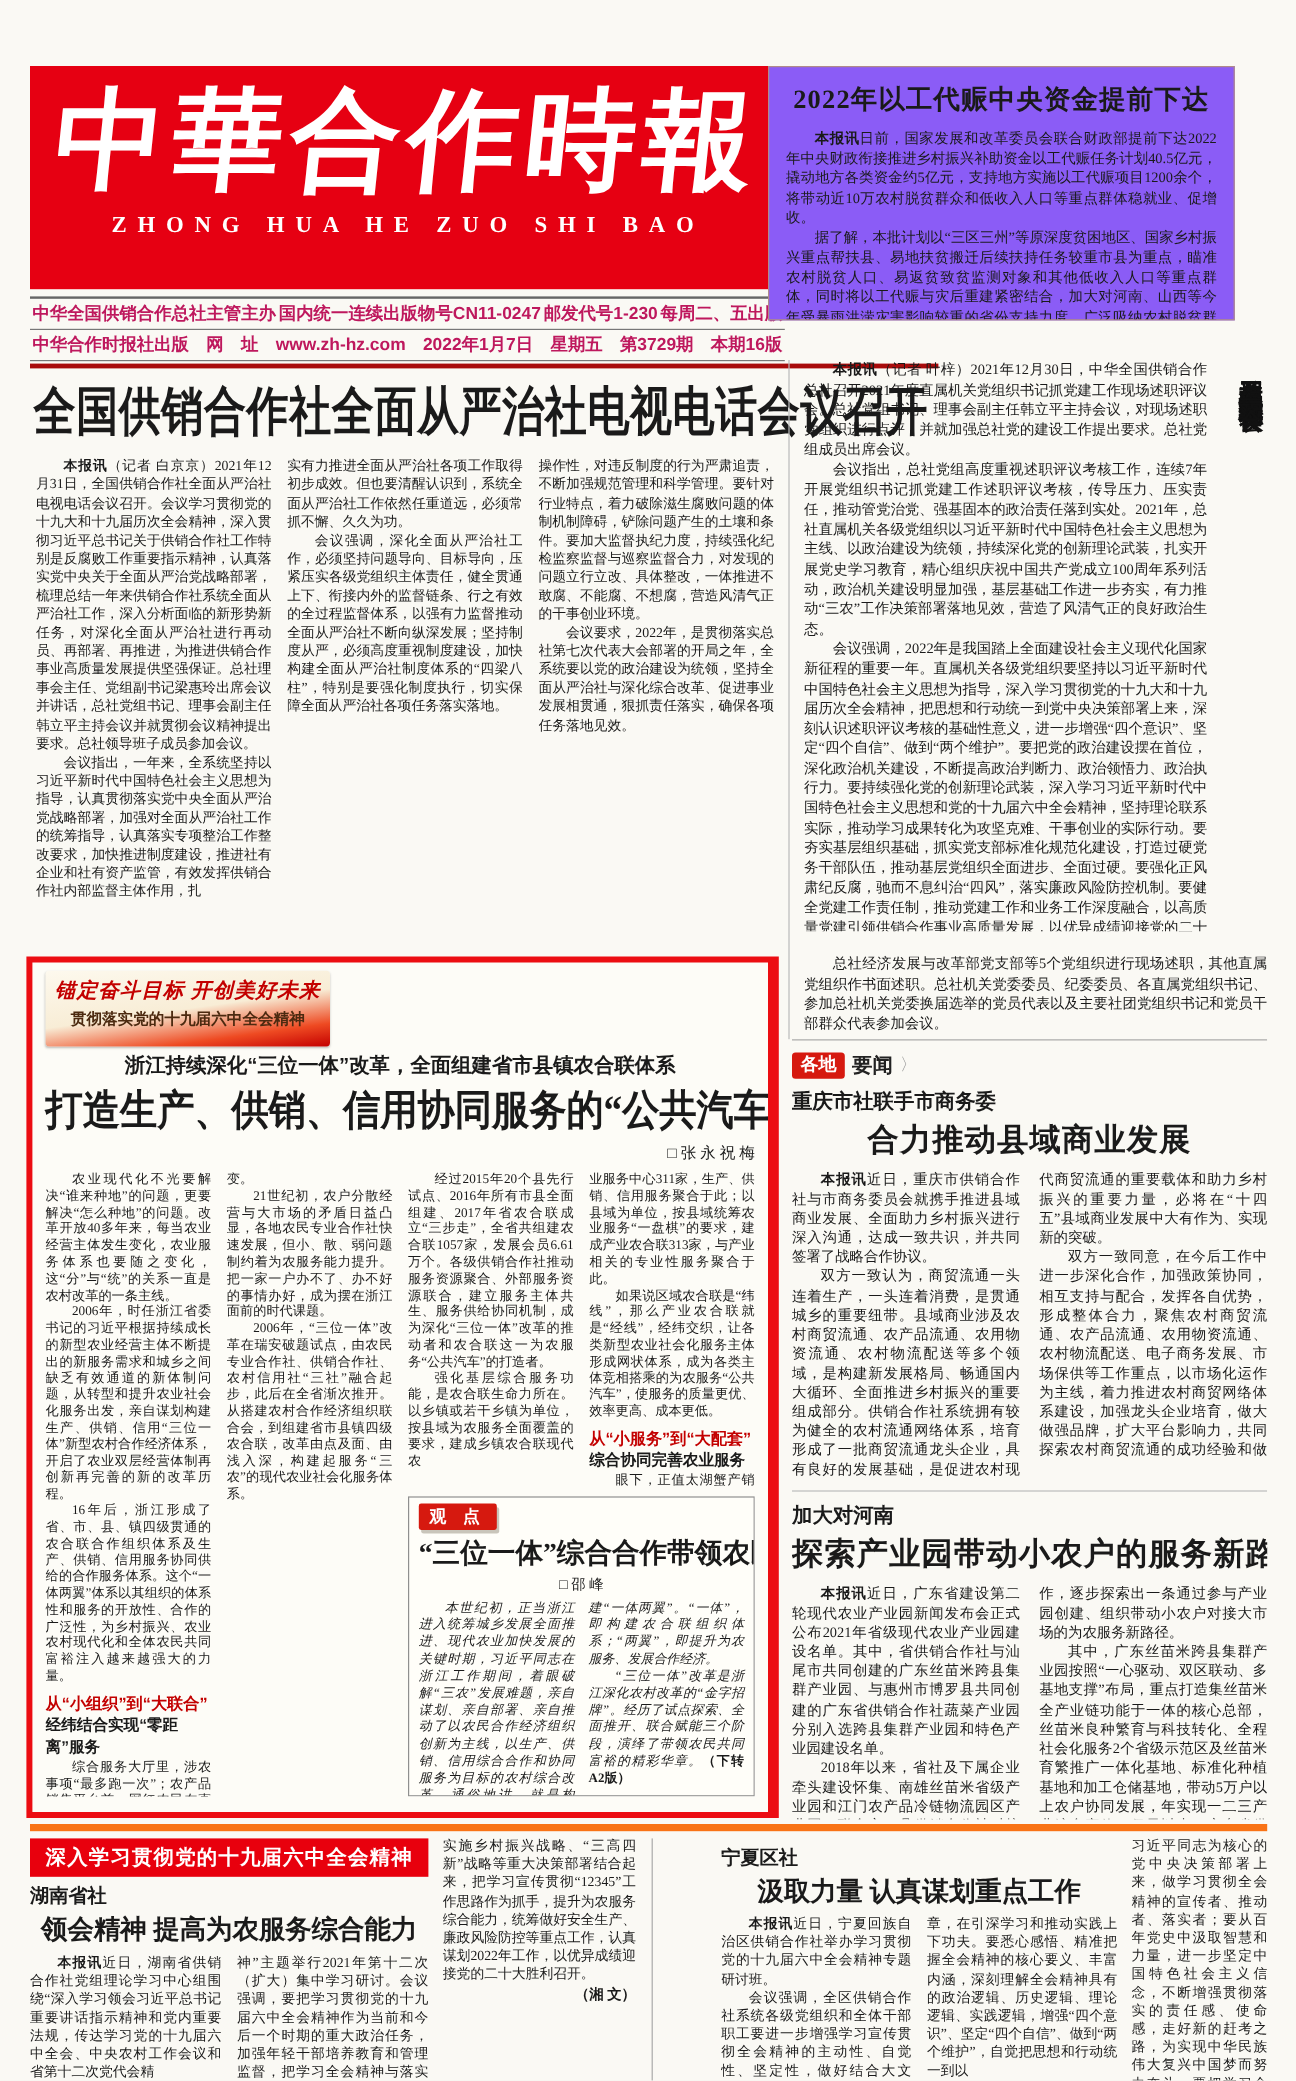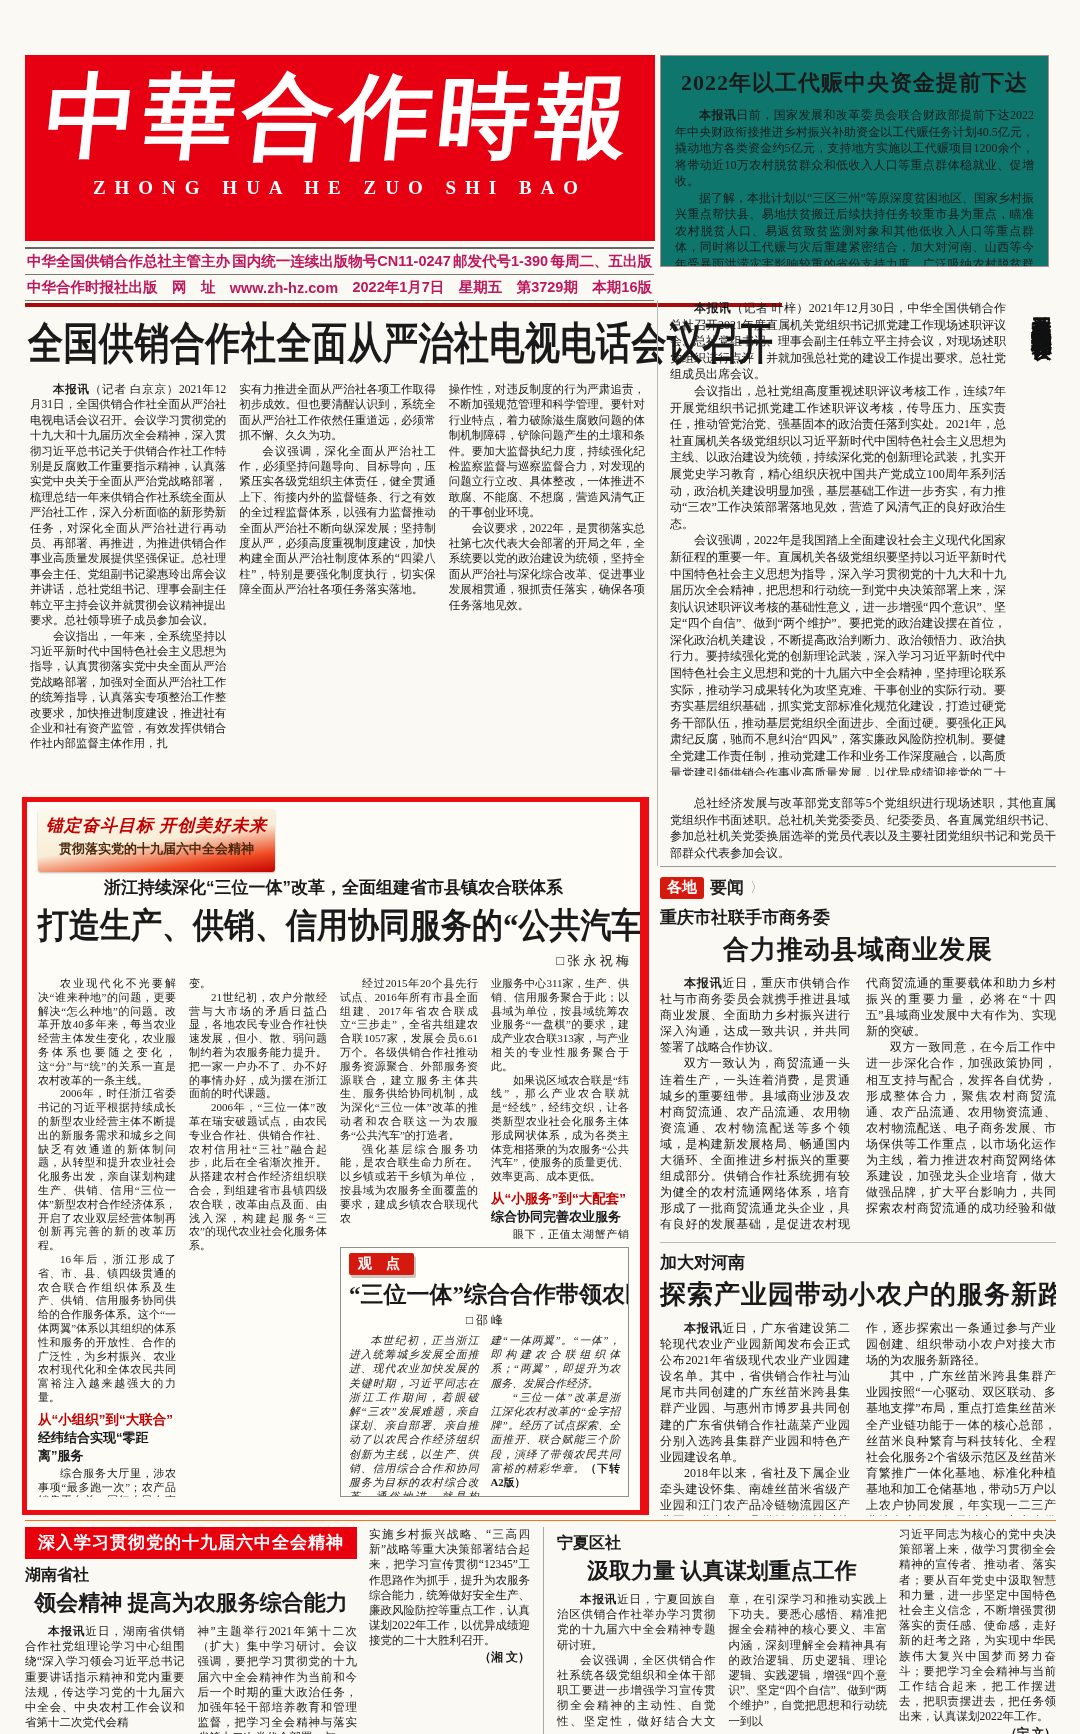--- a/index.html
+++ b/index.html
@@ -13,21 +13,21 @@
   
   .masthead { left:25px; top:55px; width:630px; height:186px; background:#e60012; color:#fff; text-align:center; overflow:hidden; }
   .mh-title { font-size:92px; font-weight:bold; line-height:1.35; letter-spacing:6px; transform:skewX(-6deg); }
   .mh-pinyin { font-size:19px; letter-spacing:9px; font-weight:bold; margin-top:-2px; }
   .pubinfo { left:25px; top:247px; width:629px; border-top:2px solid #666;
     font-family:"Liberation Sans","DejaVu Sans",sans-serif; font-weight:bold; font-size:14.5px; color:#be185d; }
   .pubrow { display:flex; justify-content:space-between; align-items:center; height:26px; border-bottom:1px solid #777; padding:0 2px; }
   .red-rule { left:25px; top:303px; width:757px; height:4px; background:#a80b0b; }
 
   
-  .tr-box { left:660px; top:55px; width:389px; height:212px; border:1px solid #b08b8b; padding:8px 14px 0; background:#0f766e; overflow:hidden; }
+  .tr-box { left:640px; top:55px; width:389px; height:212px; border:1px solid #b08b8b; padding:8px 14px 0; background:#8b5cf6; overflow:hidden; }
   .tr-head { font-size:22px; font-weight:bold; text-align:center; margin:4px 0 9px; letter-spacing:1px; }
   .tr-box p { font-size:12px; line-height:16.5px; }
 
   
   .main-head { left:28px; top:314px; width:718px; text-align:center; font-size:35px; font-weight:bold; white-space:nowrap;
     transform:scaleY(1.25); transform-origin:center top; letter-spacing:0.5px; }
   .main-body { left:30px; top:382px; width:615px; height:410px; display:flex; gap:13px; overflow:hidden; }
   .main-body .col { flex:1; overflow:hidden; }
   .main-body p { font-size:11.5px; line-height:15.4px; }
 
@@ -78,47 +78,47 @@
   .sec-kicker { font-weight:bold; font-size:17px; font-family:"Liberation Sans",sans-serif; margin:2px 0 3px; }
   .sec-head { text-align:center; font-size:26px; font-weight:bold; margin:2px 0 8px; letter-spacing:1px; white-space:nowrap; }
   .twocol { columns:2; column-gap:16px; }
   .twocol p { font-size:12px; line-height:16.1px; }
   .end-mark { text-align:right; font-weight:bold; font-size:12px; }
   .cq-body { height:258px; overflow:hidden; }
   .gd-body { height:262px; overflow:hidden; }
   .gd-divider { border-top:1px solid #bbb; margin:9px 0 8px; }
 
   
-  .bottom-band { left:25px; top:1520px; width:1031px; height:214px; border-top:1px solid #f97316; padding-top:6px; display:flex; overflow:hidden; }
+  .bottom-band { left:25px; top:1520px; width:1031px; height:214px; border-top:6px solid #f97316; padding-top:6px; display:flex; overflow:hidden; }
   .hn-sec { width:505px; display:flex; gap:12px; }
   .hn-left { width:332px; }
   .hn-banner { background:#e8000d; color:#fff; font-weight:bold; font-size:17px; text-align:center; padding:4px 0 5px;
     font-family:"Liberation Sans",sans-serif; letter-spacing:1px; }
   .bb-kicker { font-weight:bold; font-size:16px; font-family:"Liberation Sans",sans-serif; margin:6px 0 2px; }
   .bb-head { text-align:center; font-size:22px; font-weight:bold; margin:1px 0 6px; white-space:nowrap; }
   .bb-body { columns:2; column-gap:13px; }
   .bb-body p, .bb-c3 p { font-size:11.5px; line-height:15.2px; }
   .bb-c3 { flex:1; overflow:hidden; }
   .band-div { border-left:1px solid #aaa; margin:0 13px; }
-  .nx-sec { flex:1; display:flex; gap:12px; }
+  .nx-sec { flex:1; display:flex; gap:12px;margin-left:44px; }
   .nx-left { width:330px; }
 </style>
 </head>
 <body class="page">
 
 <div class="abs masthead">
   <div class="mh-title">中華合作時報</div>
   <div class="mh-pinyin">ZHONG HUA HE ZUO SHI BAO</div>
 </div>
 
 <div class="abs pubinfo">
   <div class="pubrow">
     <span>中华全国供销合作总社主管主办</span>
     <span>国内统一连续出版物号CN11-0247</span>
-    <span>邮发代号1-390</span>
+    <span>邮发代号1-230</span>
     <span>每周二、五出版</span>
   </div>
   <div class="pubrow">
     <span>中华合作时报社出版</span>
     <span>网　址</span>
     <span>www.zh-hz.com</span>
     <span>2022年1月7日</span>
     <span>星期五</span>
     <span>第3729期</span>
     <span>本期16版</span>

